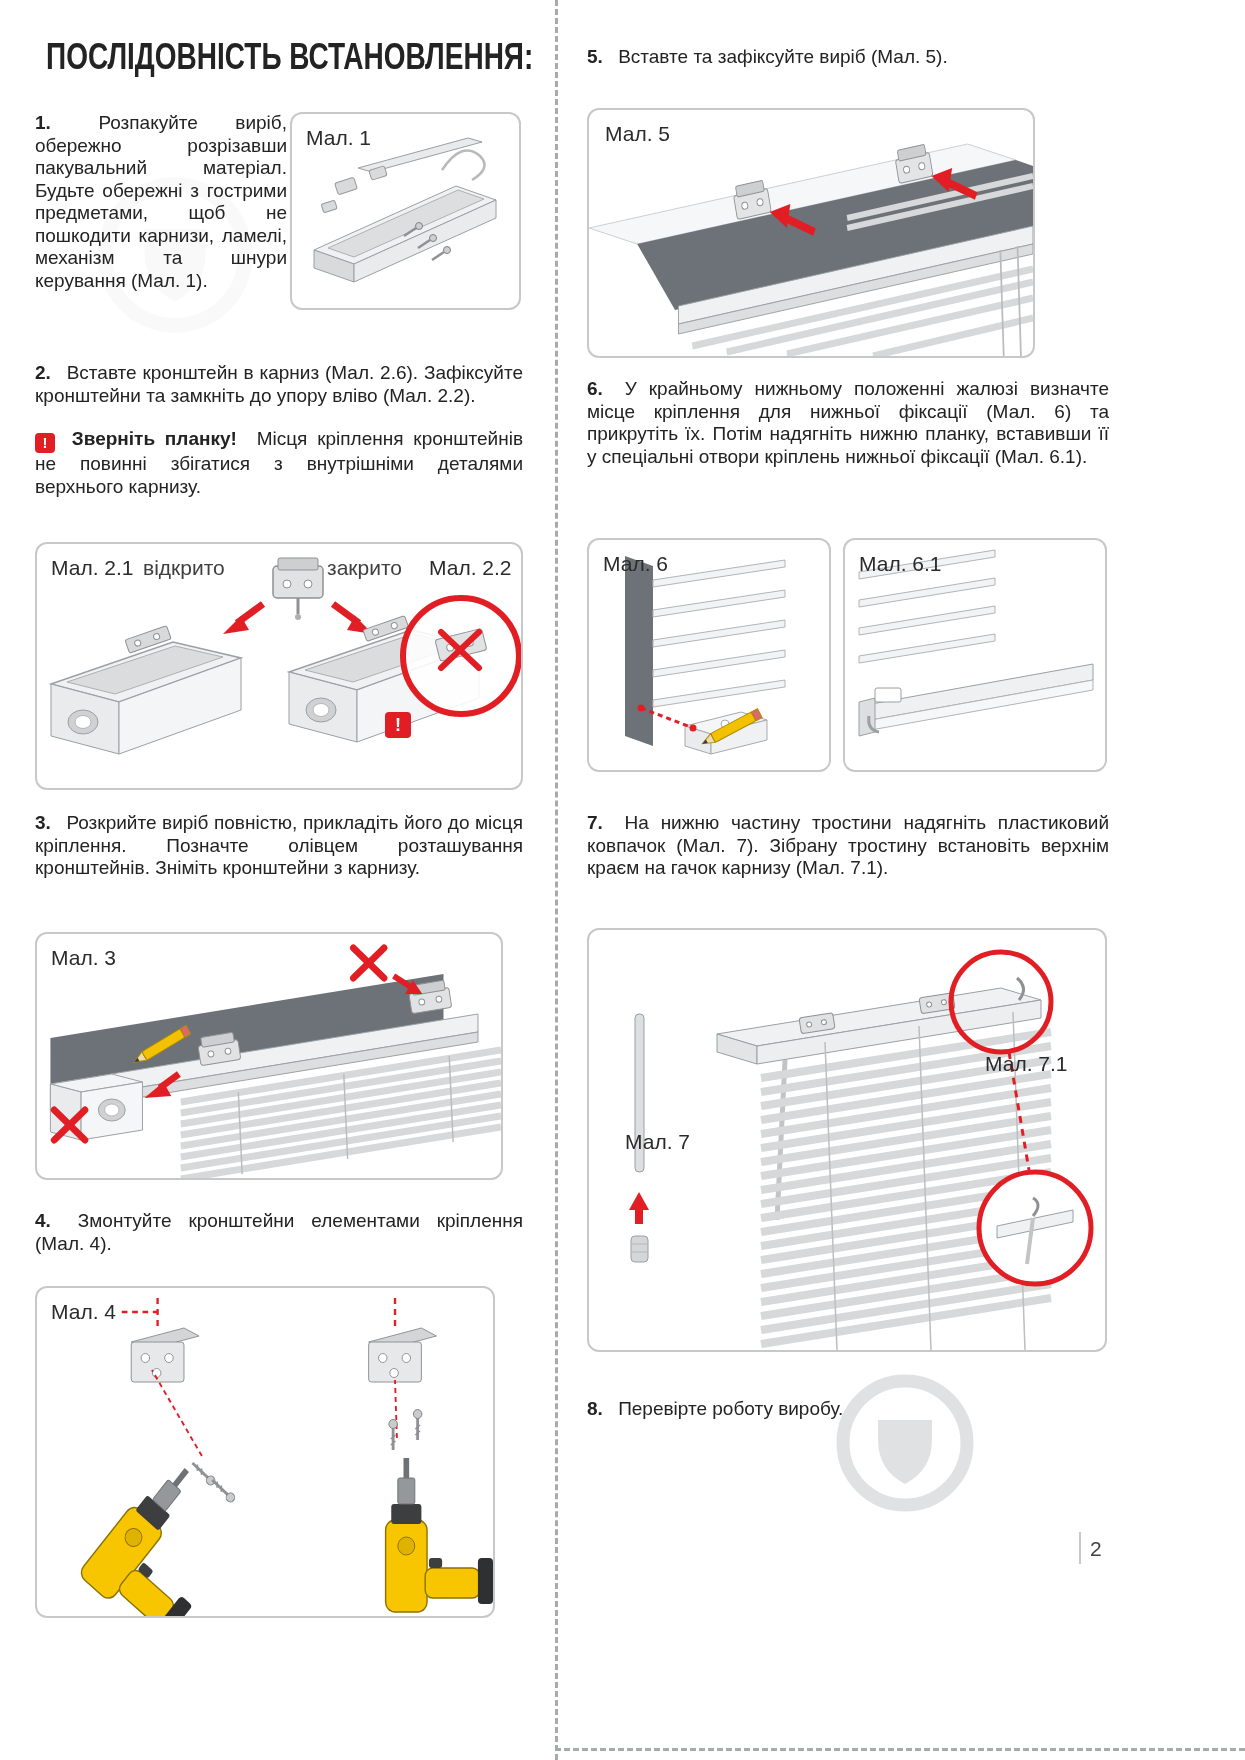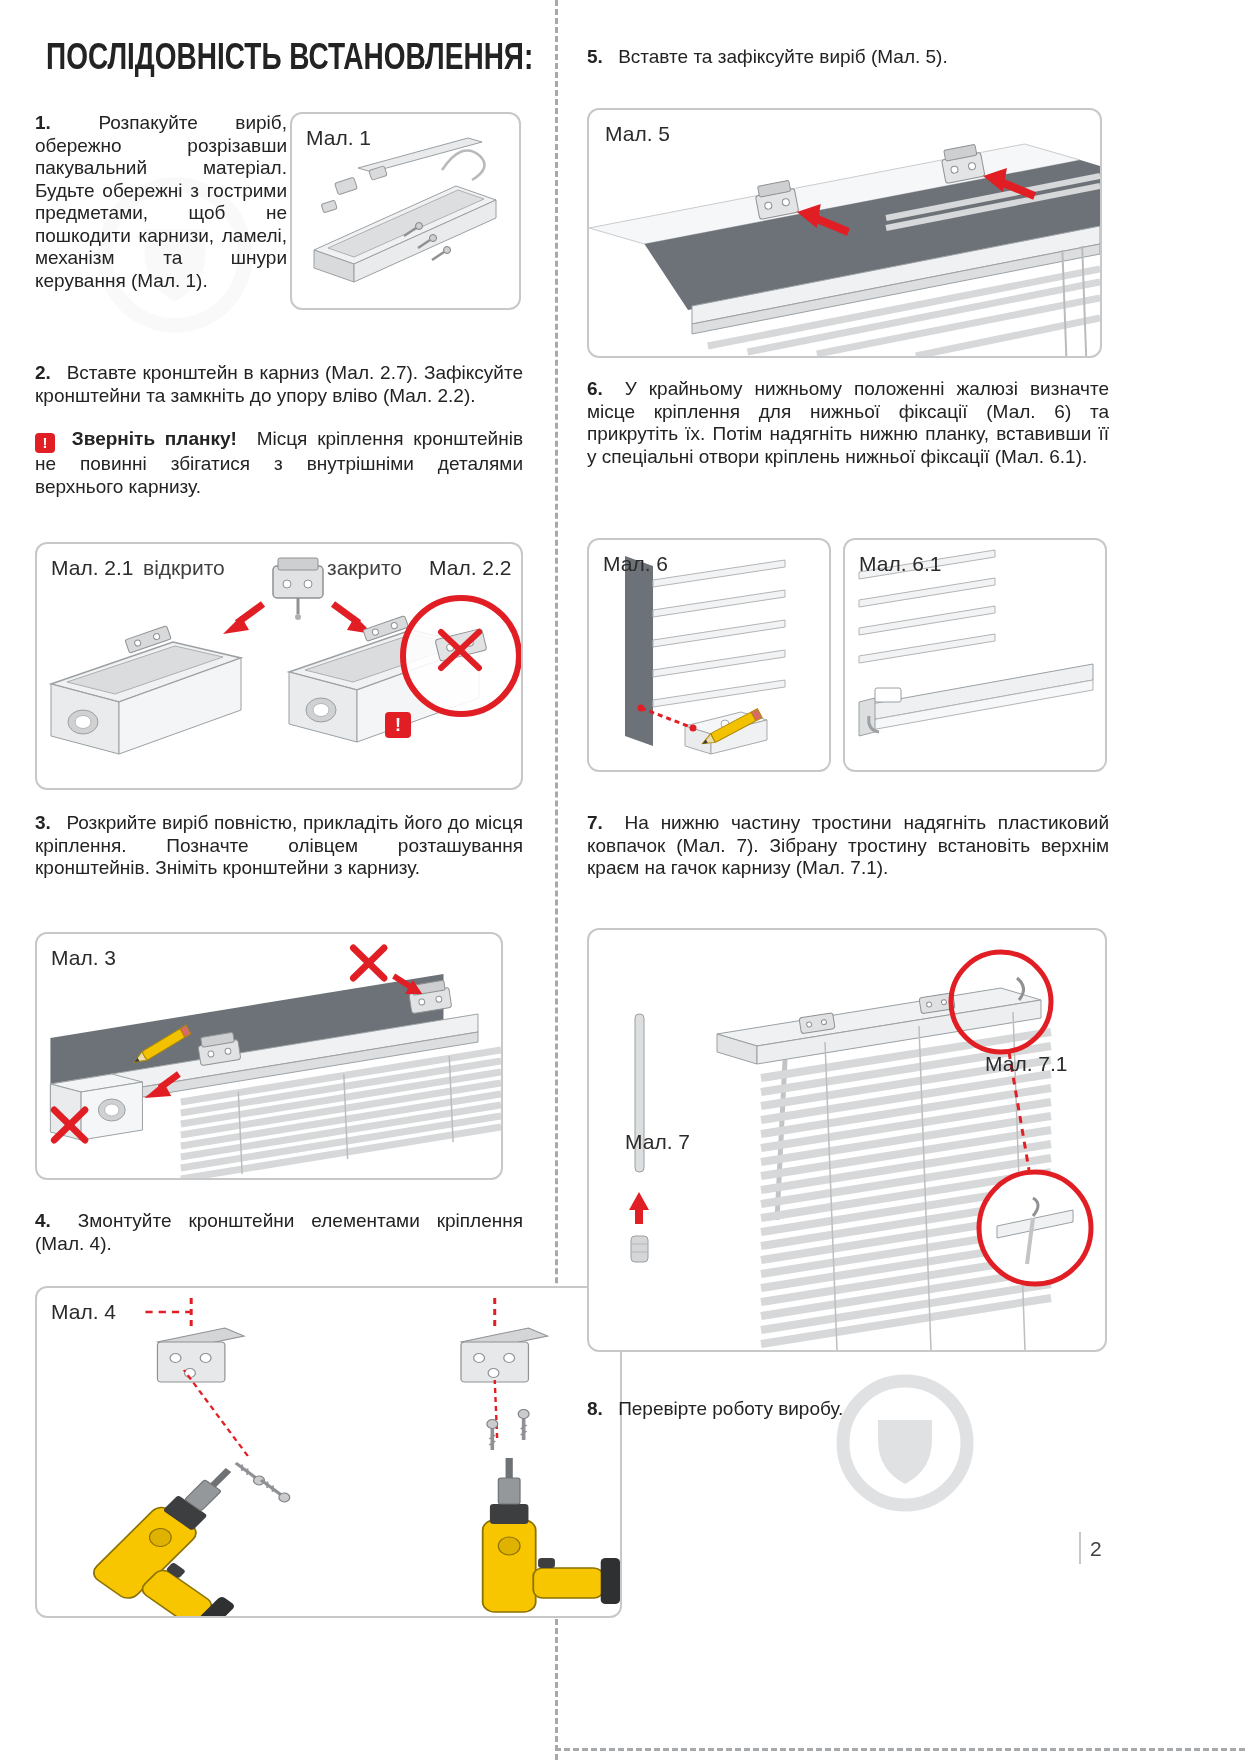--- a/index.html
+++ b/index.html
@@ -72,21 +72,21 @@
       <g fill="#cdcfd1" stroke="#7f8184">
         <circle cx="127" cy="112" r="3.5"></circle>
           <circle cx="141" cy="124" r="3.5"></circle>
           <circle cx="155" cy="136" r="3.5"></circle>
       </g>
     </svg>
   </div>
 
   <p class="step" style="left:35px;top:362px;width:488px;">
     <b>2.</b>
-    <span>Вставте кронштейн в карниз (Мал. 2.7). Зафіксуйте кронштейни та замкніть до упору вліво (Мал. 2.2).</span>
+    <span>Вставте кронштейн в карниз (Мал. 2.6). Зафіксуйте кронштейни та замкніть до упору вліво (Мал. 2.2).</span>
   </p>
   <p class="step" style="left:35px;top:428px;width:488px;">
     <span class="warn-box">!</span>
     <b>Зверніть планку!</b>
     <span>Місця кріплення кронштейнів не повинні збігатися з внутрішніми деталями верхнього карнизу.</span>
   </p>
 
   <div class="fig" style="left:35px;top:542px;width:488px;height:248px;">
     <span class="fig-label" style="left:14px;top:12px;">Мал. 2.1</span>
     <span class="fig-label red" style="left:106px;top:12px;">відкрито</span>
@@ -221,21 +221,21 @@
           <line x1="50" y1="176" x2="18" y2="206"></line>
       </g>
     </svg>
   </div>
 
   <p class="step" style="left:35px;top:1210px;width:488px;">
     <b>4.</b>
     <span>Змонтуйте кронштейни елементами кріплення (Мал. 4).</span>
   </p>
 
-  <div class="fig" style="left:35px;top:1286px;width:587px;height:332px;">
+  <div class="fig" style="left:35px;top:1286px;width:460px;height:332px;">
     <span class="fig-label" style="left:14px;top:12px;">Мал. 4</span>
     <svg viewBox="0 0 484 328" preserveAspectRatio="none">
       <g transform="translate(100,40)">
         <polygon points="0,14 56,0 72,8 16,22" fill="#d3d5d6" stroke="#8f9194"></polygon>
         <rect x="0" y="14" width="56" height="40" rx="3" fill="#e6e8e9" stroke="#8f9194"></rect>
         <circle cx="15" cy="30" r="4.5" fill="#fff" stroke="#8f9194"></circle>
         <circle cx="40" cy="30" r="4.5" fill="#fff" stroke="#8f9194"></circle>
         <circle cx="27" cy="45" r="4.5" fill="#fff" stroke="#8f9194"></circle>
       </g>
       <g stroke="#e21e25" stroke-width="2.5" stroke-dasharray="6 5" fill="none">
@@ -297,21 +297,21 @@
         <rect x="8" y="76" width="46" height="16" rx="4" fill="#2e3032"></rect>
       </g>
     </svg>
   </div>
 
   <p class="step" style="left:587px;top:46px;width:520px;">
     <b>5.</b>
     <span>Вставте та зафіксуйте виріб (Мал. 5).</span>
   </p>
 
-  <div class="fig" style="left:587px;top:108px;width:515px;height:250px;">
+  <div class="fig" style="left:587px;top:108px;width:448px;height:250px;">
     <span class="fig-label" style="left:16px;top:12px;">Мал. 5</span>
     <svg viewBox="0 0 516 246" preserveAspectRatio="none">
       <polygon points="0,118 440,34 496,50 56,134" fill="#f6f7f8" stroke="#c9cbcd"></polygon>
       <polygon points="56,134 496,50 516,56 516,120 100,200" fill="#6d7278"></polygon>
       <g stroke="#d6d8d9" stroke-width="6">
         <line x1="300" y1="108" x2="516" y2="66"></line>
         <line x1="300" y1="118" x2="516" y2="76"></line>
       </g>
       <g>
         <polygon points="104,196 516,116 516,134 104,214" fill="#f0f1f2" stroke="#9aa0a3"></polygon>

